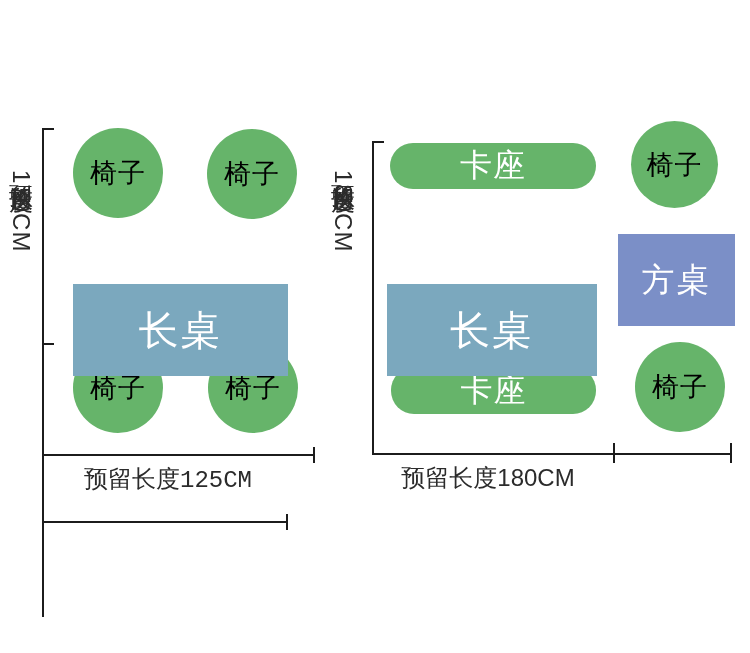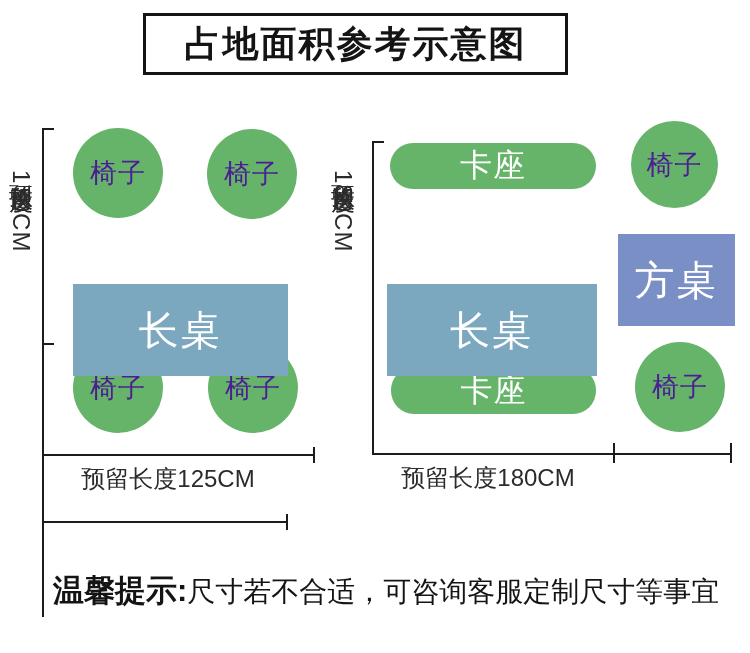--- a/index.html
+++ b/index.html
@@ -22,39 +22,39 @@
     display:flex; align-items:center; justify-content:center;
   }
   .title-text {
     font-size:36px; font-weight:bold; color:#141414;
     letter-spacing:2px; white-space:nowrap;
   }
   
   .circle {
     position:absolute; border-radius:50%;
     background:var(--green);
-    color:#4c1d95; font-size:27px;
+    color:#000000; font-size:27px;
     display:flex; align-items:center; justify-content:center;
     white-space:nowrap; letter-spacing:1px;
   }
   .pill {
     position:absolute; border-radius:23px;
     background:var(--green);
     color:#ffffff; font-size:32px;
     display:flex; align-items:center; justify-content:center;
     white-space:nowrap; letter-spacing:1px;
   }
   .table-rect {
     position:absolute;
     color:#ffffff;
     display:flex; align-items:center; justify-content:center;
     white-space:nowrap; letter-spacing:2px;
   }
   .long-table { background:var(--blue); font-size:40px;margin-top:48px; }
-  .square-table { background:var(--purple); font-size:40px; }
+  .square-table { background:var(--purple); font-size:33px; }
   
   .dim { position:absolute; background:#1c1c1c; }
   .dim-label {
     position:absolute; color:#2b2b2b; font-size:24px;
     white-space:nowrap;
   }
   .dim-label-h { text-align:center; }
   .dim-label-v {
     writing-mode:vertical-rl; text-orientation:mixed;
     line-height:1; letter-spacing:1px;
@@ -65,41 +65,38 @@
     color:#141414; white-space:nowrap;
   }
   .tip-prefix { font-size:31px; font-weight:bold; }
   .tip-body { font-size:28px; font-weight:normal; }
 </style>
 </head>
 <body>
 
 <div class="canvas">
 
-  <div class="title-box">
-    <span class="title-text">占地面积参考示意图</span>
-  </div>
 
   <div>
 
     <div class="dim" style="left:42px; top:128px; width:2px; height:489px;"></div>
     <div class="dim" style="left:42px; top:128px; width:12px; height:2px;"></div>
     <div class="dim" style="left:42px; top:343px; width:12px; height:2px;"></div>
     <div class="dim-label dim-label-v" style="left:9px; top:166px;">预留长度170CM</div>
 
     <div class="circle" style="left:73px; top:128px; width:90px; height:90px;">椅子</div>
     <div class="circle" style="left:207px; top:129px; width:90px; height:90px;">椅子</div>
     <div class="circle" style="left:73px; top:343px; width:90px; height:90px;">椅子</div>
     <div class="circle" style="left:208px; top:343px; width:90px; height:90px;">椅子</div>
 
     <div class="table-rect long-table" style="left:73px; top:236px; width:215px; height:92px;">长桌</div>
 
     <div class="dim" style="left:42px; top:454px; width:273px; height:2px;"></div>
     <div class="dim" style="left:313px; top:447px; width:2px; height:16px;"></div>
-    <div class="dim-label dim-label-h" style="left:48px; top:463px; width:240px;">预留长度125CM</div>
+    <div class="dim-label dim-label-h" style="left:48px; top:463px; width:240px;font-family:Liberation Mono, monospace;">预留长度125CM</div>
     <div class="dim" style="left:42px; top:521px; width:246px; height:2px;"></div>
     <div class="dim" style="left:286px; top:514px; width:2px; height:16px;"></div>
   </div>
 
   <div>
 
     <div class="dim" style="left:372px; top:141px; width:2px; height:314px;"></div>
     <div class="dim" style="left:372px; top:141px; width:12px; height:2px;"></div>
     <div class="dim-label dim-label-v" style="left:331px; top:166px;">预留长度180CM</div>
 
@@ -111,17 +108,14 @@
 
     <div class="table-rect long-table" style="left:387px; top:236px; width:210px; height:92px;">长桌</div>
     <div class="table-rect square-table" style="left:618px; top:234px; width:117px; height:92px;">方桌</div>
 
     <div class="dim" style="left:372px; top:453px; width:360px; height:2px;"></div>
     <div class="dim" style="left:613px; top:443px; width:2px; height:20px;"></div>
     <div class="dim" style="left:730px; top:443px; width:2px; height:20px;"></div>
     <div class="dim-label dim-label-h" style="left:373px; top:462px; width:230px;">预留长度180CM</div>
   </div>
 
-  <div class="tip">
-    <span class="tip-prefix">温馨提示:</span><span class="tip-body">尺寸若不合适，可咨询客服定制尺寸等事宜</span>
-  </div>
 
 </div>
 
 </body></html>

